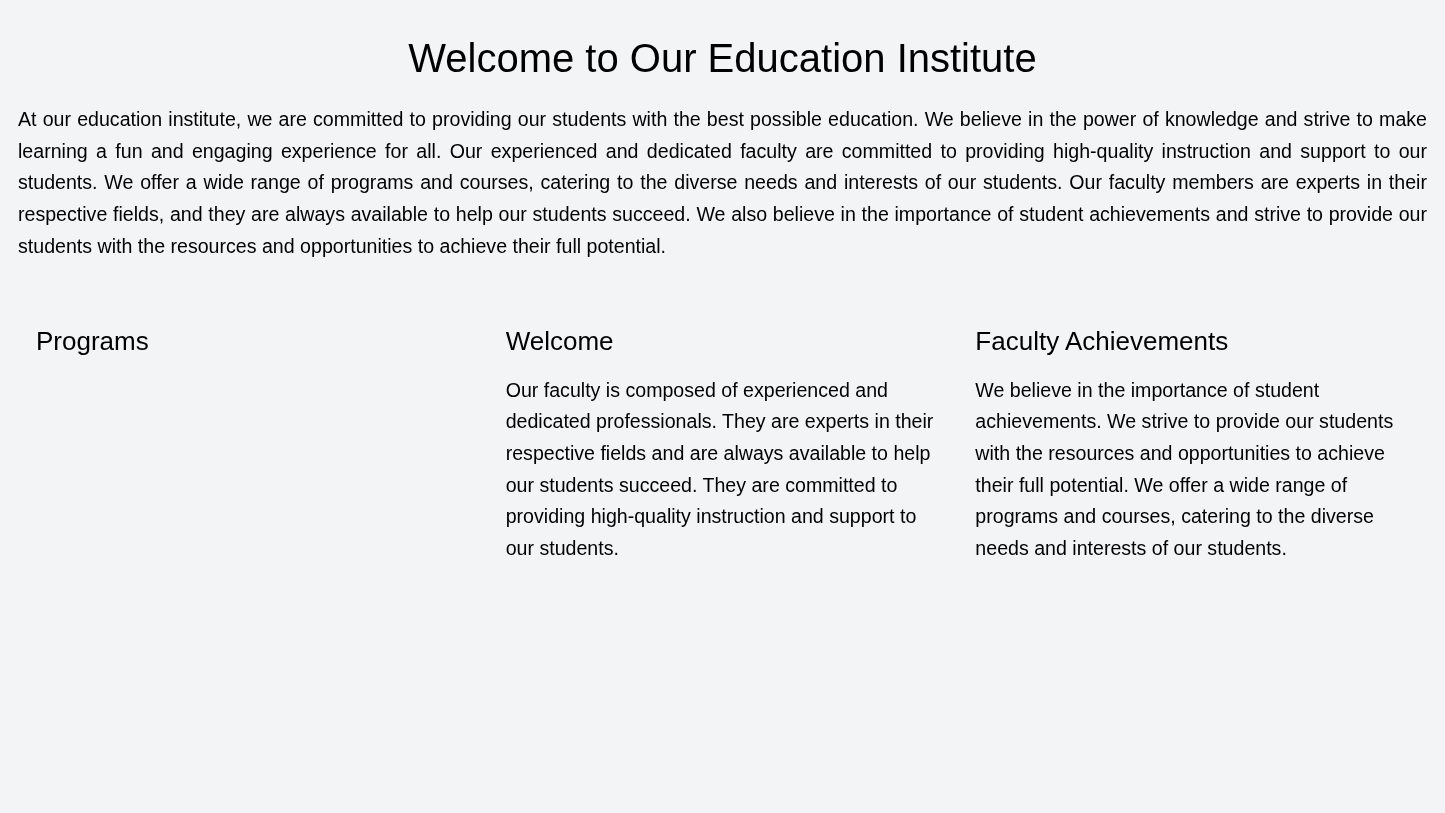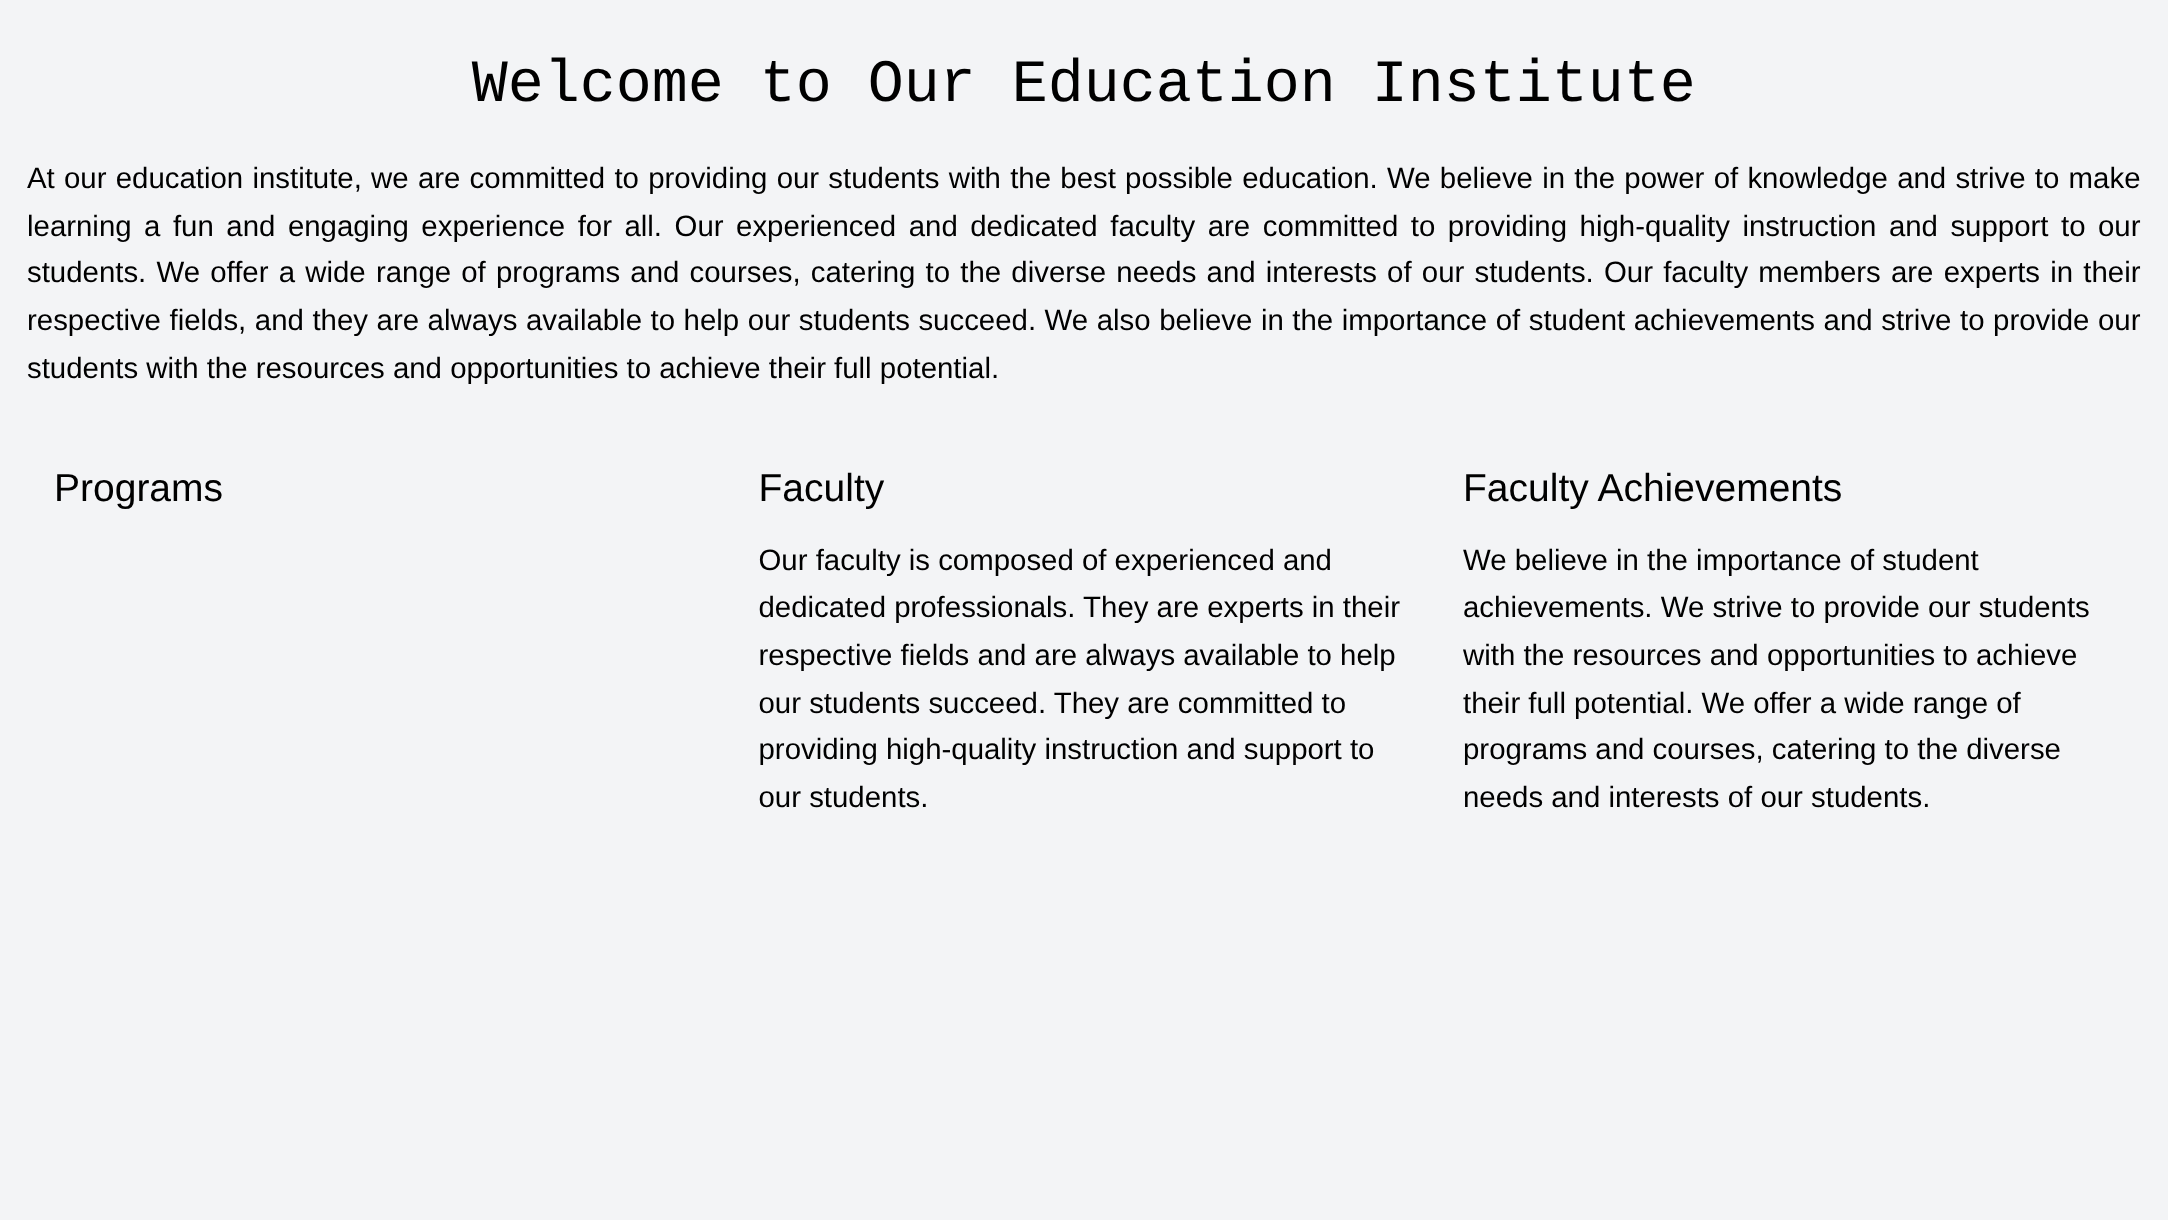--- a/index.html
+++ b/index.html
@@ -21,21 +21,20 @@
     }
     h1 {
       font-weight: normal;
       font-size: 40px;
       line-height: 48px;
       text-align: center;
       margin: 0;
       padding-top: 34px;
       height: 82px;
       box-sizing: border-box;
-      font-family: Liberation Mono, monospace;
     }
     .intro {
       font-size: 19.6px;
       line-height: 31.7px;
       text-align: justify;
       margin: 22px 0 0 0;
       letter-spacing: 0px;
     }
     .columns {
       display: flex;
@@ -43,41 +42,41 @@
     }
     .col {
       width: 470px;
       padding: 0 18px;
       box-sizing: border-box;
     }
     .col h2 {
       font-weight: normal;
       font-size: 26px;
       line-height: 36px;
-      margin: 0 0 16px 0;
+      margin: 16px 0 16px 0;
     }
     .col p {
       font-size: 19.6px;
       line-height: 31.7px;
       margin: 0;
     }
   </style>
 </head>
 <body>
 
 <div class="container">
   <h1>Welcome to Our Education Institute</h1>
   <p class="intro">At our education institute, we are committed to providing our students with the best possible education. We believe in the power of knowledge and strive to make learning a fun and engaging experience for all. Our experienced and dedicated faculty are committed to providing high-quality instruction and support to our students. We offer a wide range of programs and courses, catering to the diverse needs and interests of our students. Our faculty members are experts in their respective fields, and they are always available to help our students succeed. We also believe in the importance of student achievements and strive to provide our students with the resources and opportunities to achieve their full potential.</p>
 
   <div class="columns">
     <div class="col">
       <h2>Programs</h2>
     </div>
     <div class="col">
-      <h2>Faculty</h2>
+      <h2>Welcome</h2>
       <p>Our faculty is composed of experienced and dedicated professionals. They are experts in their respective fields and are always available to help our students succeed. They are committed to providing high-quality instruction and support to our students.</p>
     </div>
     <div class="col">
       <h2>Faculty Achievements</h2>
       <p>We believe in the importance of student achievements. We strive to provide our students with the resources and opportunities to achieve their full potential. We offer a wide range of programs and courses, catering to the diverse needs and interests of our students.</p>
     </div>
   </div>
 </div>
 
 </body></html>

